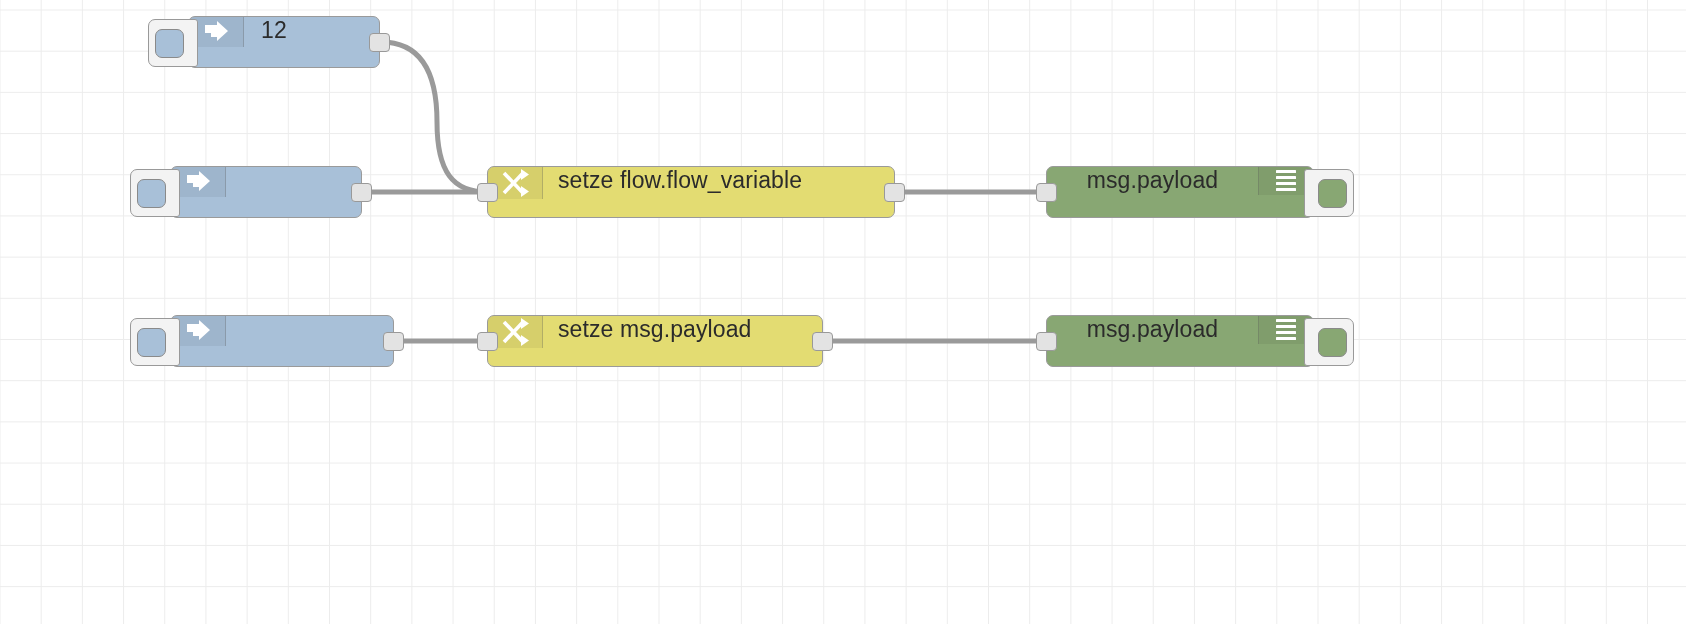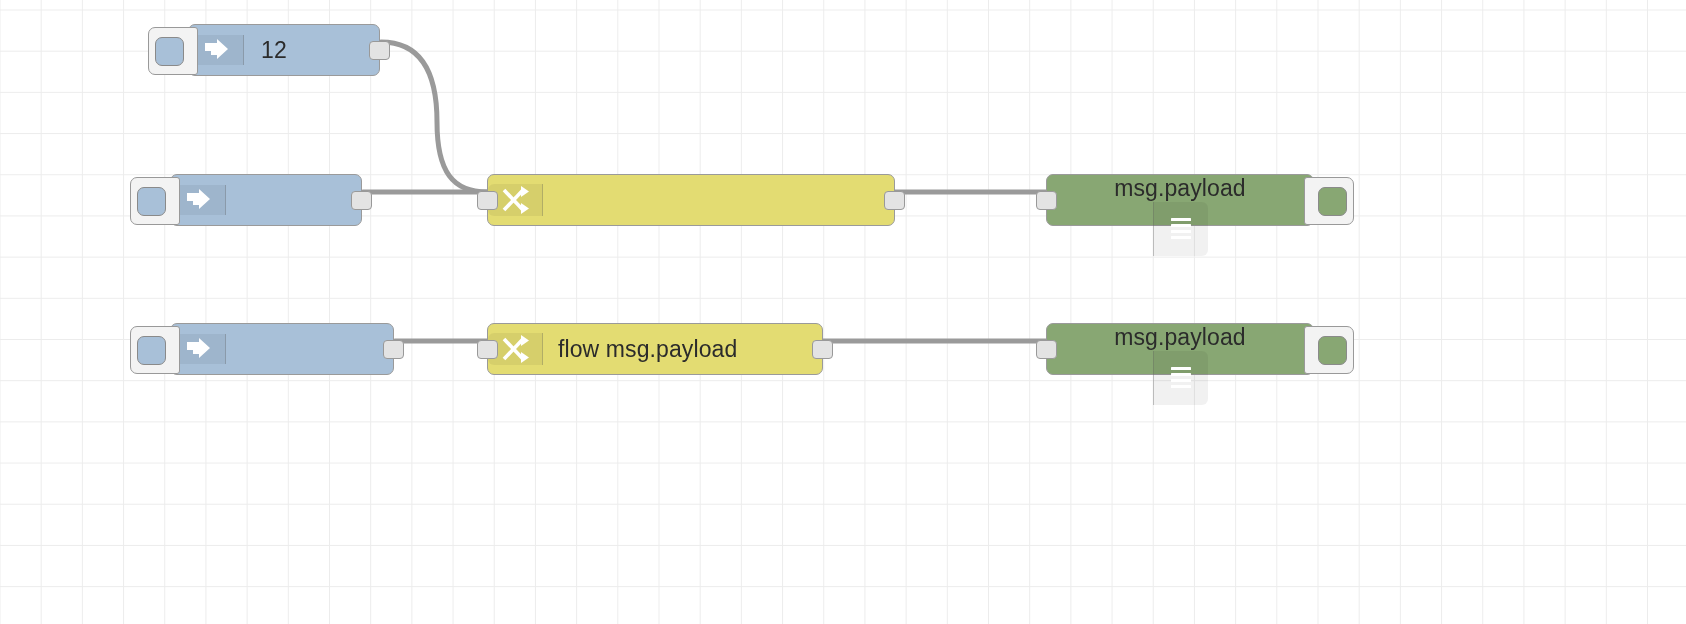--- a/index.html
+++ b/index.html
@@ -29,33 +29,31 @@
     width: 1686px;
     height: 624px;
     pointer-events: none;
   }
   .node {
     position: absolute;
     box-sizing: border-box;
     border: 1.4px solid #9a9a9a;
     border-radius: 7px;
     display: flex;
-    align-items: center;
+    align-items: flex-start;
     height: 52px;
-    margin-top: 8px;
   }
   .node-inject {
     background: #a8c0d8;
   }
   .node-change {
     background: #e3dc72;
   }
   .node-debug {
     background: #88a773;
-    flex-direction: column;
   }
   .node-icon-box {
     width: 54px;
     flex: 0 0 54px;
     display: flex;
     align-items: center;
     justify-content: center;
     border-right: 1.4px solid rgba(90,90,90,0.30);
     border-radius: 6px 0 0 6px;
     background: rgba(0,0,0,0.055);
@@ -189,20 +187,21 @@
         <div class="node-icon-box">
              <svg class="icon-svg" width="32" height="32" viewBox="0 0 32 32">
       <g stroke="#ffffff" stroke-width="3.6" fill="none" stroke-linecap="butt">
         <path d="M5 6 L24 26"></path>
         <path d="M5 26 L24 6"></path>
       </g>
       <path d="M22 2 L30 7.5 L22 13 Z" fill="#ffffff"></path>
       <path d="M22 19 L30 24.5 L22 30 Z" fill="#ffffff"></path>
     </svg>
            </div>
+        <div class="node-label">setze flow.flow_variable</div>
         <div class="port port-in"></div>
         <div class="port port-out"></div>
       </div>
       <div class="node node-debug" style="left: 1046px; top: 166px; width: 268px;">
         <div class="node-icon-box">
              <svg class="icon-svg" width="28" height="28" viewBox="0 0 28 28">
       <g fill="#ffffff">
         <rect x="4" y="3" width="20" height="3.1" rx="0.5"></rect>
         <rect x="4" y="9" width="20" height="3.1" rx="0.5"></rect>
         <rect x="4" y="15" width="20" height="3.1" rx="0.5"></rect>
@@ -231,21 +230,21 @@
         <div class="node-icon-box">
              <svg class="icon-svg" width="32" height="32" viewBox="0 0 32 32">
       <g stroke="#ffffff" stroke-width="3.6" fill="none" stroke-linecap="butt">
         <path d="M5 6 L24 26"></path>
         <path d="M5 26 L24 6"></path>
       </g>
       <path d="M22 2 L30 7.5 L22 13 Z" fill="#ffffff"></path>
       <path d="M22 19 L30 24.5 L22 30 Z" fill="#ffffff"></path>
     </svg>
            </div>
-        <div class="node-label">flow msg.payload</div>
+        <div class="node-label">setze msg.payload</div>
         <div class="port port-in"></div>
         <div class="port port-out"></div>
       </div>
       <div class="node node-debug" style="left: 1046px; top: 315px; width: 268px;">
         <div class="node-icon-box">
              <svg class="icon-svg" width="28" height="28" viewBox="0 0 28 28">
       <g fill="#ffffff">
         <rect x="4" y="3" width="20" height="3.1" rx="0.5"></rect>
         <rect x="4" y="9" width="20" height="3.1" rx="0.5"></rect>
         <rect x="4" y="15" width="20" height="3.1" rx="0.5"></rect>

